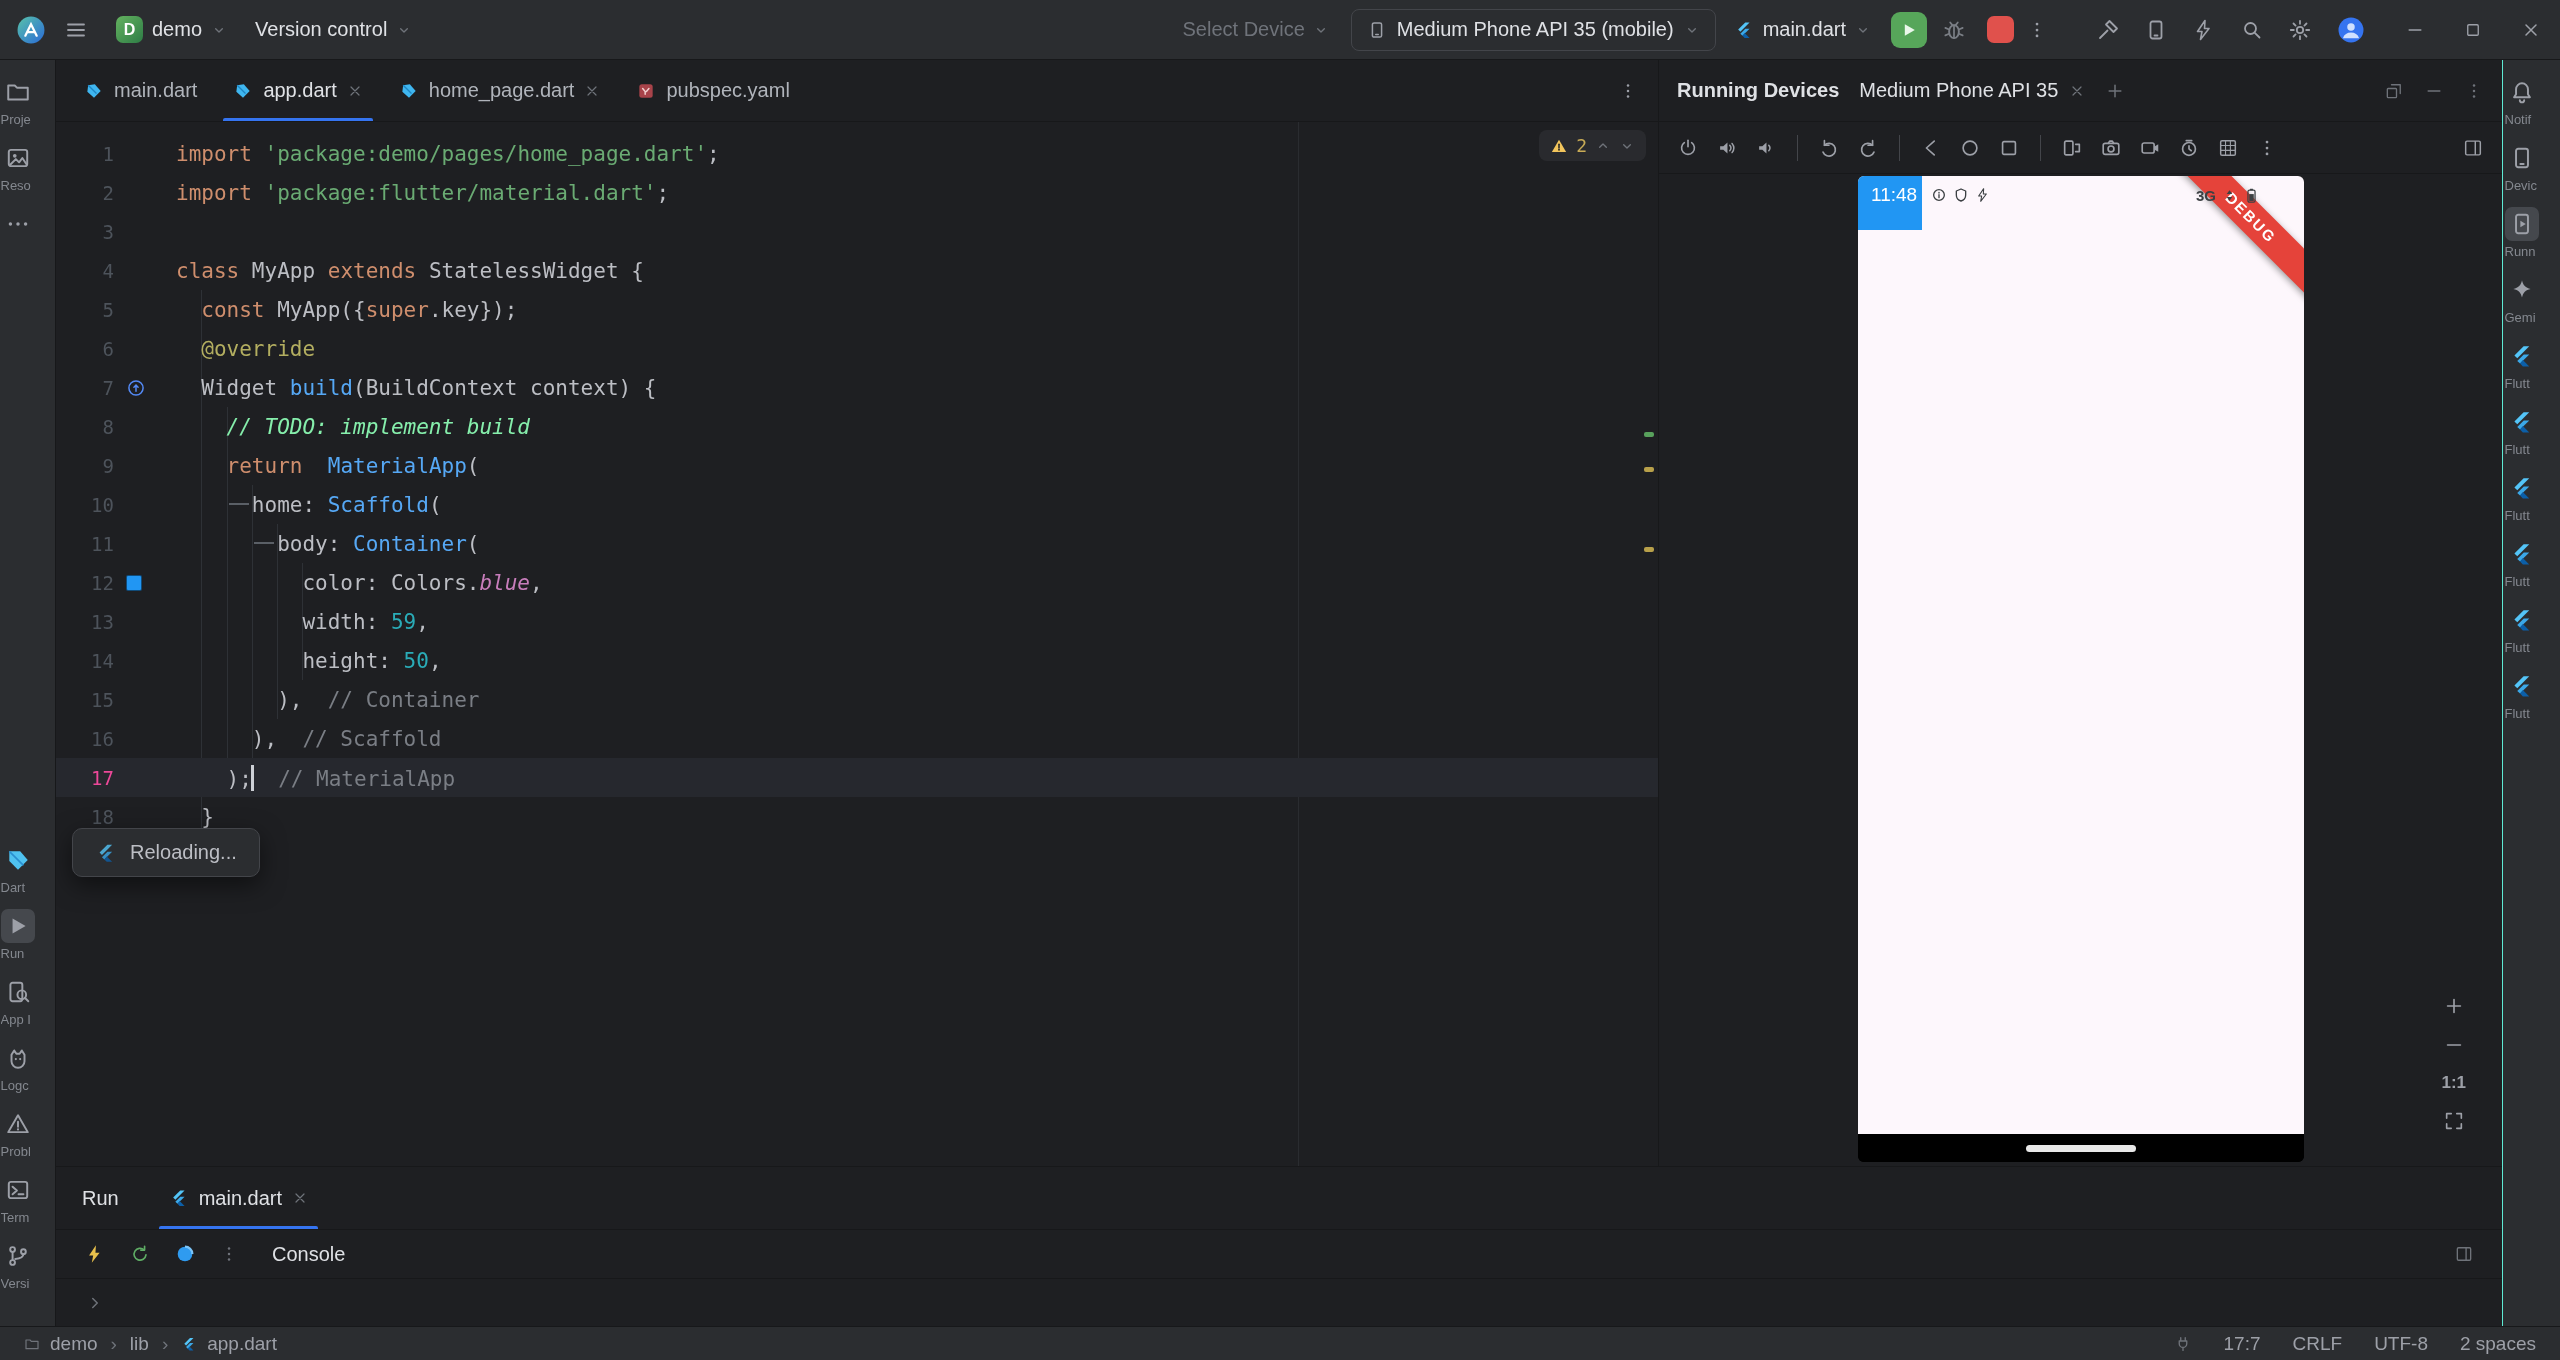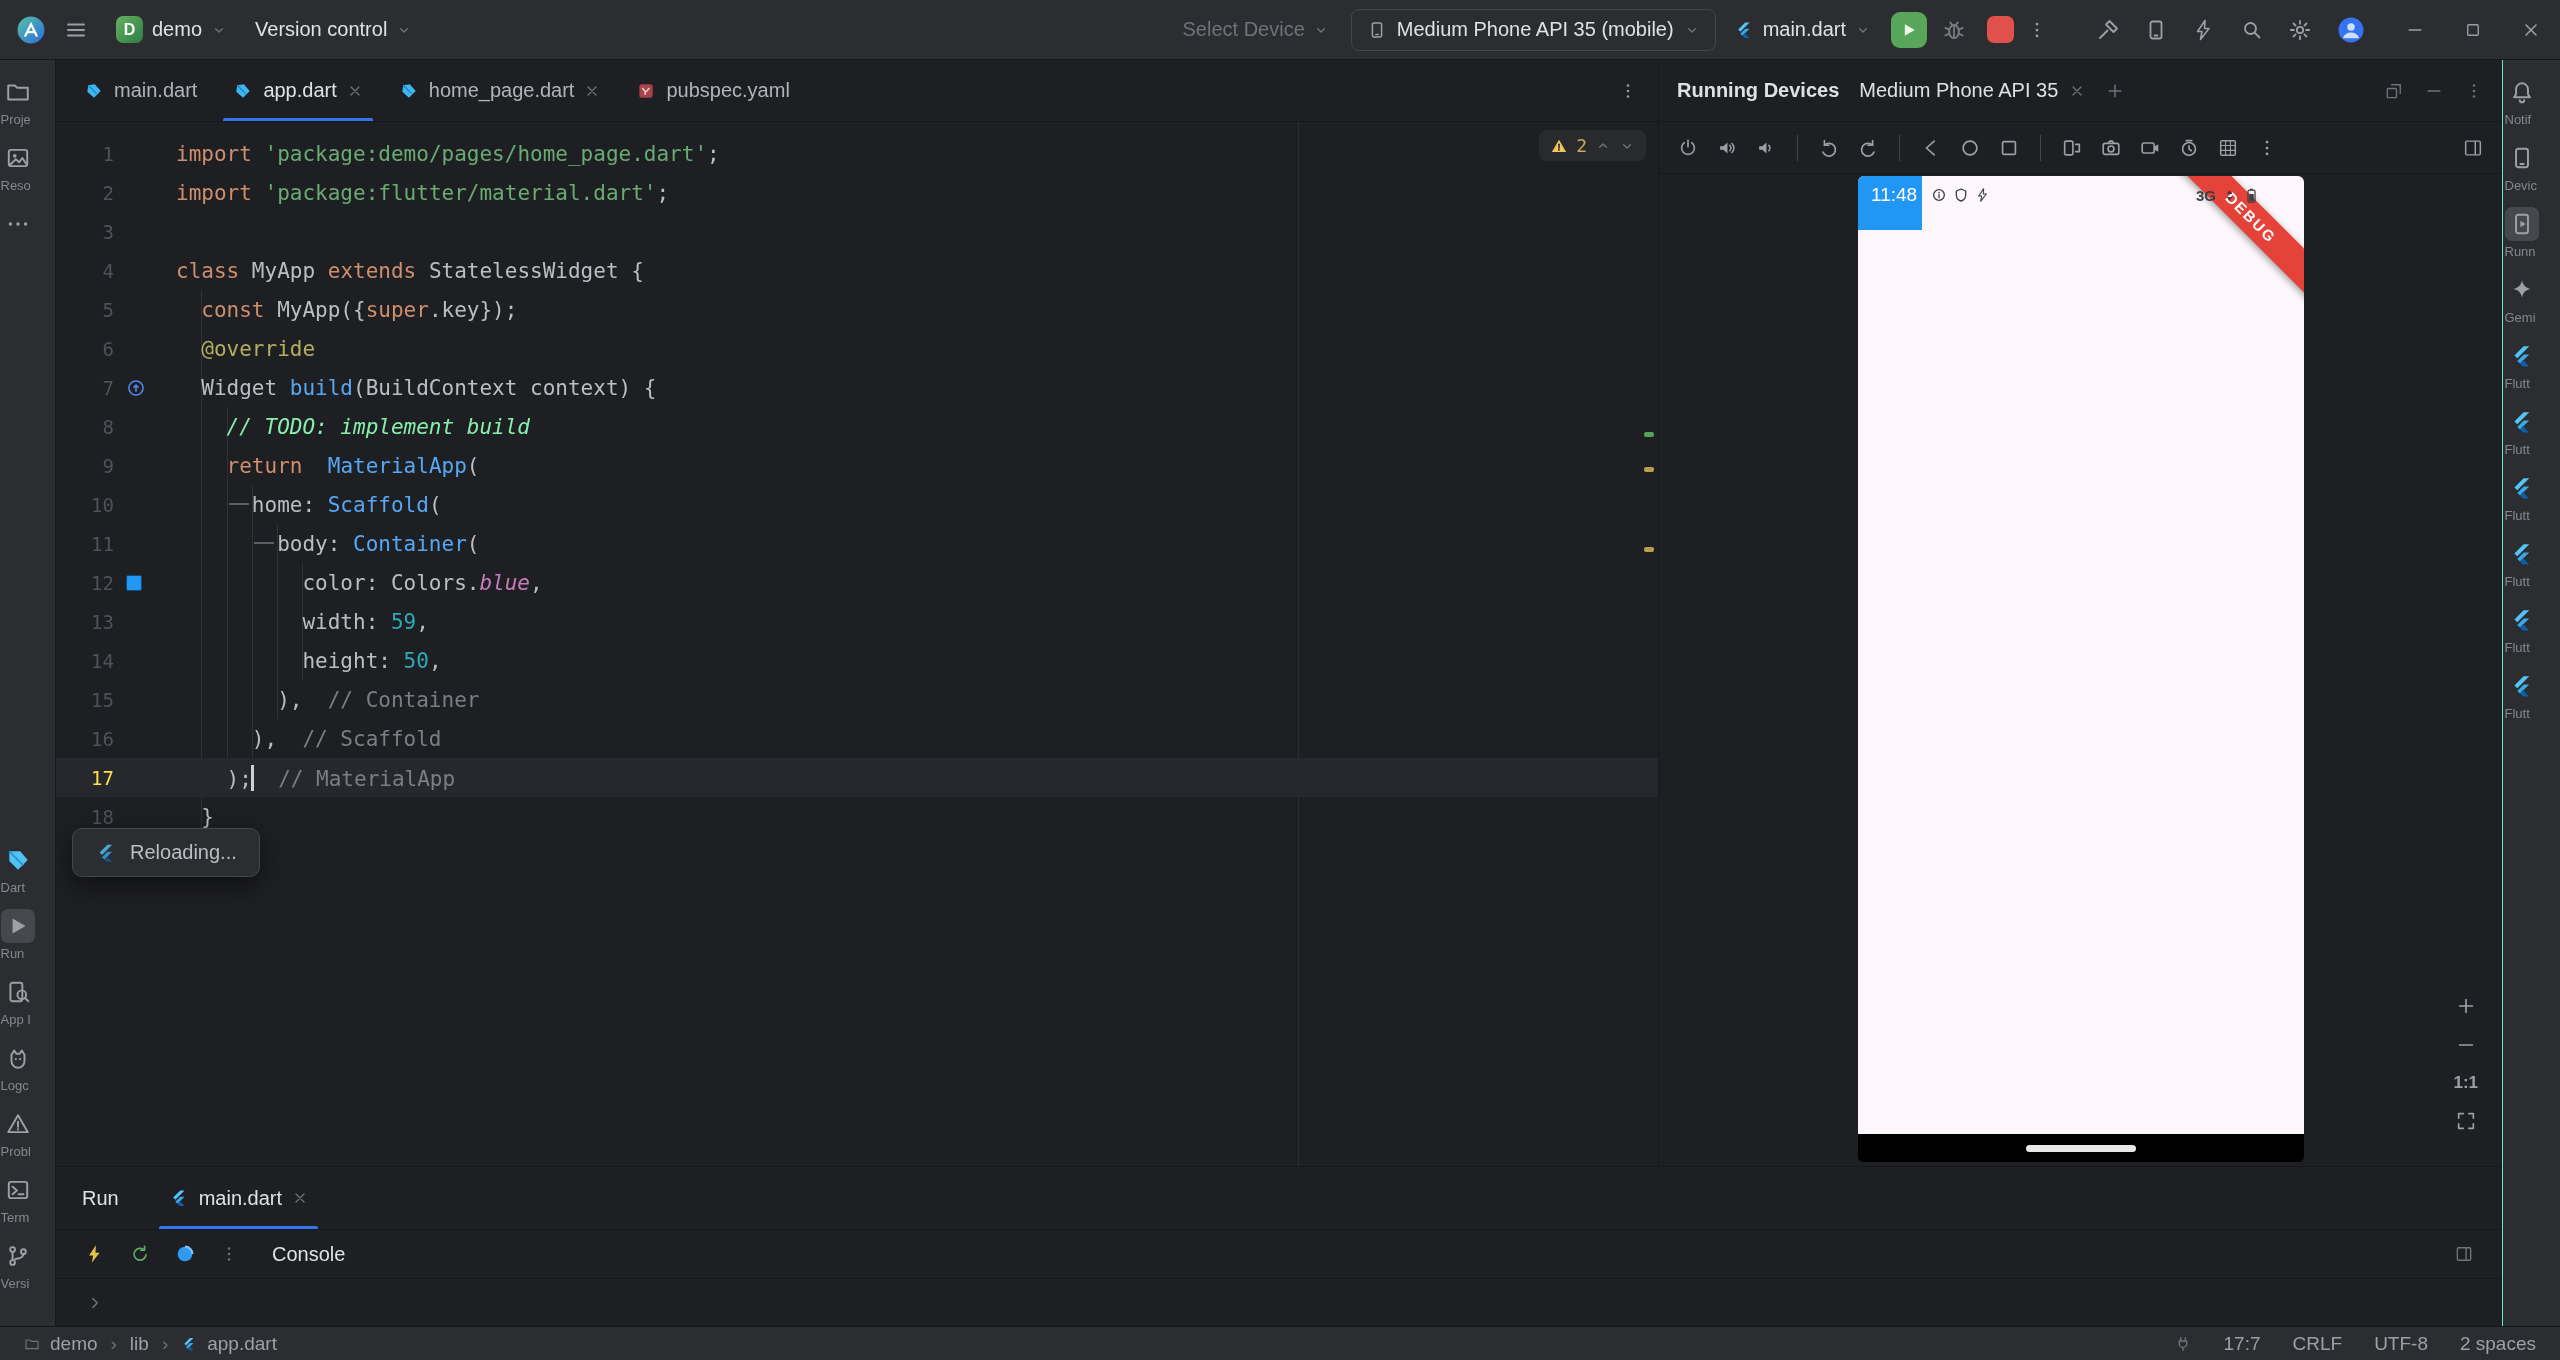--- a/index.html
+++ b/index.html
@@ -51,21 +51,21 @@
   .tclose{color:#6f737a}
   .tabkebab{display:flex;align-items:center;padding:0 20px}
 
   
   .editor{flex:1;position:relative;overflow:hidden;font-family:"DejaVu Sans Mono",monospace;font-size:21px;background:#1e1f22}
   .lines{position:absolute;inset:0;padding-top:12px}
   .cl{display:flex;height:39px;align-items:center;white-space:pre}
   .cl.cur{background:#26282e}
   .gut{width:120px;flex:none;position:relative;display:flex;align-items:center;height:100%}
   .num{width:58px;text-align:right;color:#4d535b;font-size:19px}
-  .cl.cur .num{color:#fde047}
+  .cl.cur .num{color:#ec4899}
   .gic{position:absolute;left:70px;top:50%;transform:translateY(-50%);width:20px;height:20px;display:flex}
   .gic svg{width:100%;height:100%}
   .swatch{width:16px;height:16px;background:#2196f3;border-radius:2px;border:1px solid rgba(0,0,0,.5)}
   .codeln{white-space:pre}
   .tk-k{color:#cf8e6d}.tk-s{color:#6aab73}.tk-m{color:#b3ae60}.tk-f{color:#56a8f5}.tk-c{color:#56a8f5}
   .tk-pr{color:#c77dbb;font-style:italic}.tk-n{color:#2aacb8}.tk-cm{color:#7a7e85}
   .tk-t{color:#86efac;font-style:italic}.tk-p{color:#bcbec4}
   .caret{display:inline-block;width:3px;height:26px;background:#cdd0d6;vertical-align:text-bottom;margin:0 -1px}
   .vguide{position:absolute;width:1px;background:#2e3136}
   .wrapguide{position:absolute;left:1242px;top:0;bottom:0;width:1px;background:#2a2c30}
@@ -92,21 +92,21 @@
   .pstatus{position:absolute;top:0;left:0;right:0;height:38px;display:flex;align-items:center;font-size:19px}
   .ptime{margin-left:13px;color:#fff;width:52px}
   .pnotifs{display:flex;gap:6px;margin-left:8px}
   .pnotifs .ticon{width:16px;height:16px;color:#3c4043}
   .pright{margin-left:auto;display:flex;align-items:center;gap:5px;margin-right:44px;color:#3c4043;font-size:15px;font-weight:bold}
   .pright .ticon{width:17px;height:17px;color:#3c4043}
   .ribbon{position:absolute;top:26px;right:-54px;width:214px;transform:rotate(45deg);background:#e5433a;color:#fff;
           font-size:15px;font-weight:700;letter-spacing:2px;text-align:center;padding:7px 0;box-shadow:0 2px 7px rgba(0,0,0,.4)}
   .pnav{position:absolute;bottom:0;left:0;right:0;height:28px;background:#000;display:flex;align-items:center;justify-content:center}
   .pill{width:110px;height:7px;border-radius:4px;background:#e8e8e8}
-  .zoomcol{position:absolute;right:24px;bottom:34px;display:flex;flex-direction:column;align-items:center;gap:17px;
+  .zoomcol{position:absolute;right:36px;bottom:34px;display:flex;flex-direction:column;align-items:center;gap:17px;
            color:#9da0a8;font-size:17px;font-weight:600}
 
   
   .runpanel{height:160px;flex:none;border-top:1px solid #17181a;display:flex;flex-direction:column;background:#1e1f22}
   .runhead{height:62px;flex:none;display:flex;align-items:center;padding:0 26px;gap:34px}
   .runtitle{font-size:20px;color:#dfe1e5}
   .runtab{height:62px;display:flex;align-items:center;gap:10px;padding:0 16px;font-size:20px;color:#dfe1e5;position:relative}
   .runtab:after{content:"";position:absolute;left:6px;right:6px;bottom:0;height:3px;background:#3574f0;border-radius:2px 2px 0 0}
   .runtools{height:49px;flex:none;display:flex;align-items:center;gap:23px;padding:0 28px;border-top:1px solid #17181a}
   .consolelbl{font-size:20px;color:#dfe1e5;margin-left:10px}

